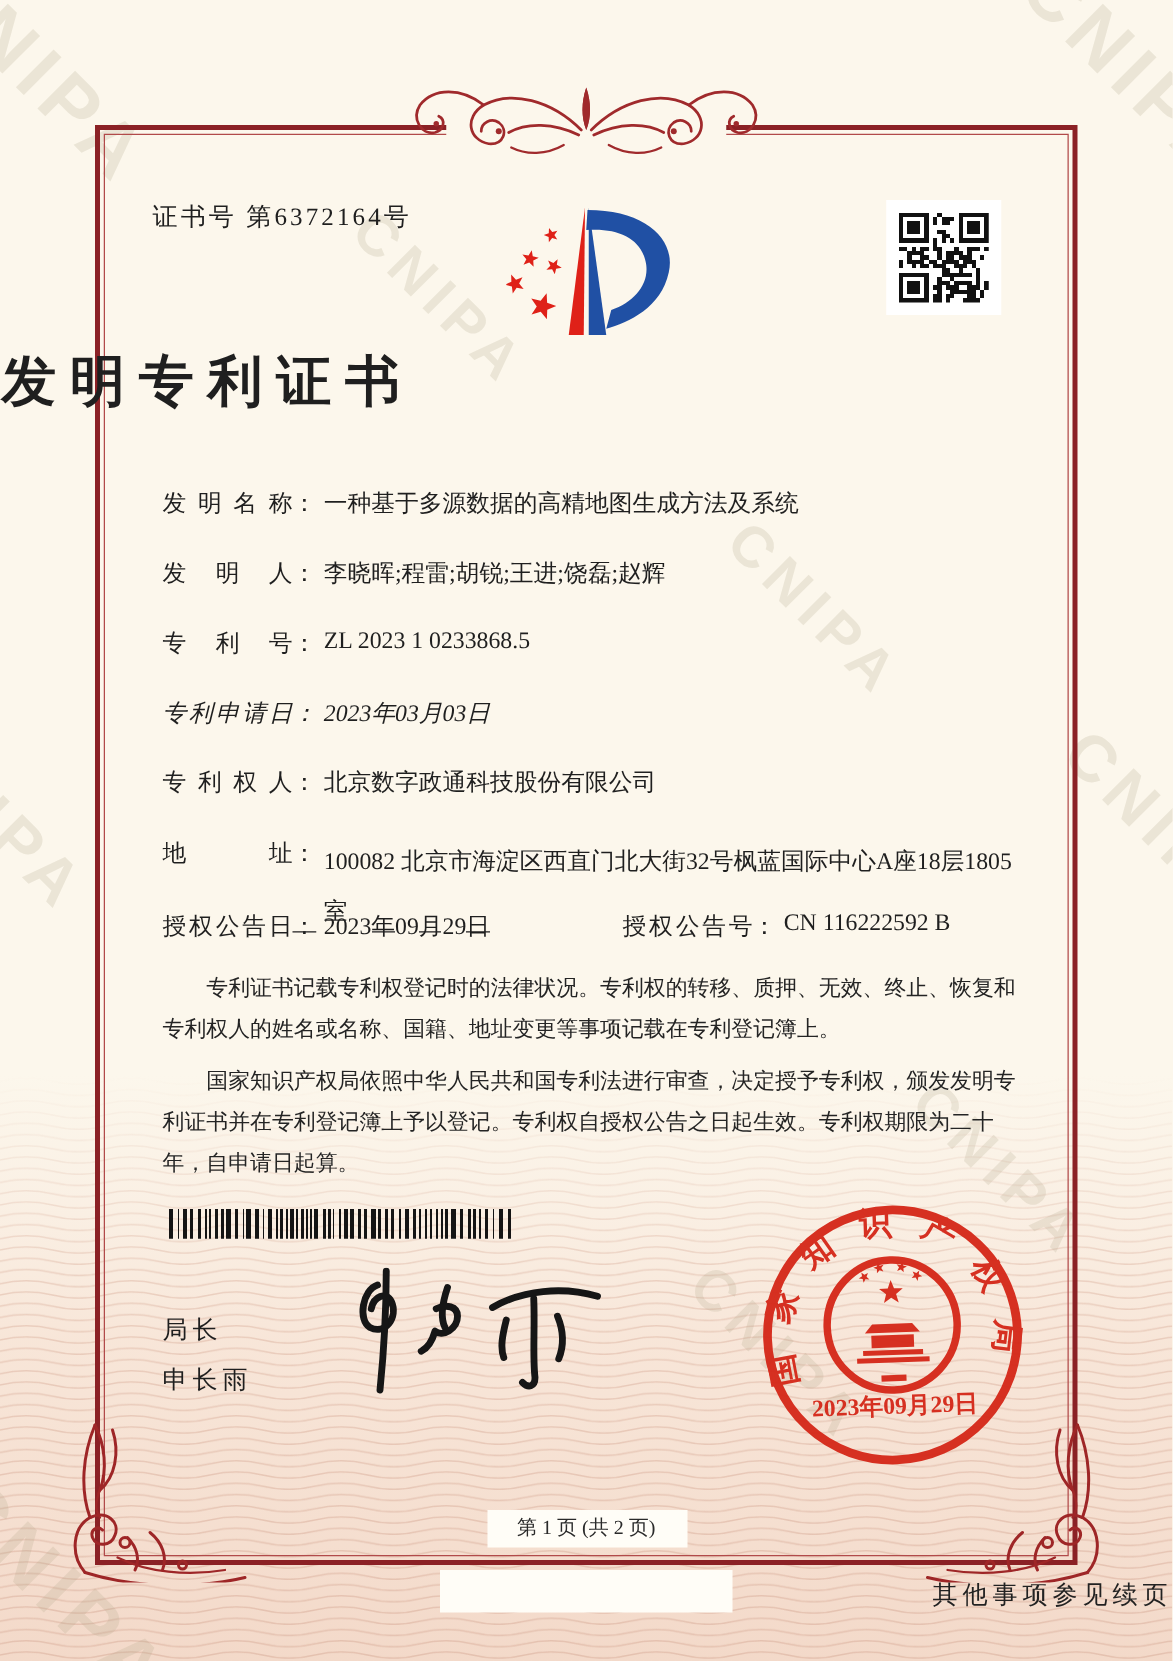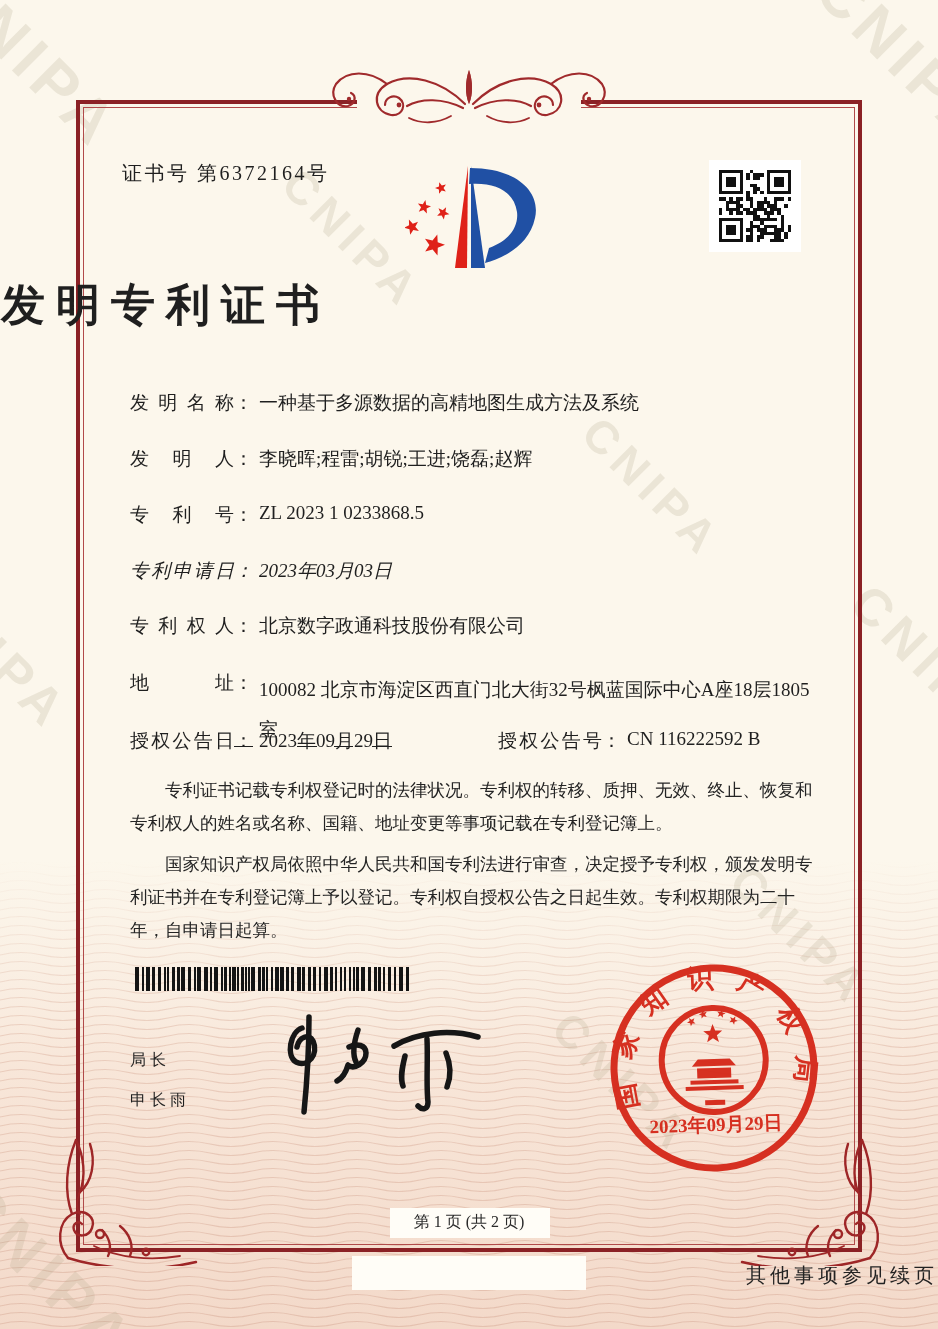--- a/index.html
+++ b/index.html
@@ -31,21 +31,21 @@
   .col{vertical-align:top;}
   .val{margin-left:6px;vertical-align:top;}
   .val-wrap{display:inline-block;white-space:normal;width:556px;line-height:40px;}
   .row2{position:absolute;left:498px;font-size:19px;z-index:4;white-space:nowrap;}
   
   .paras{left:130px;top:774px;width:694px;font-size:17.5px;line-height:33px;z-index:4;color:#242424;}
   .paras p{margin:0 0 8px 0;text-indent:2em;}
   
   .barcode{left:135px;top:967px;z-index:4;}
   .sig{left:278px;top:1014px;z-index:5;}
-  .officer{left:130px;font-size:16px;letter-spacing:4px;z-index:5;}
+  .officer{left:130px;font-size:20px;letter-spacing:4px;z-index:5;}
   
   .seal{left:594px;top:948px;width:240px;height:240px;z-index:5;transform:rotate(-2deg);opacity:.96;}
   .seal text{font-family:"Liberation Serif","DejaVu Serif",serif;}
   
   .wbox{position:absolute;background:#fffdf7;z-index:4;}
   .pageinfo{left:0;right:0;top:1212px;text-align:center;font-size:16px;z-index:5;color:#2a2a2a;}
   .note{left:0;right:0;top:1262px;text-align:right;font-size:20px;letter-spacing:4px;z-index:5;color:#222;}
 </style>
 </head>
 <body>

